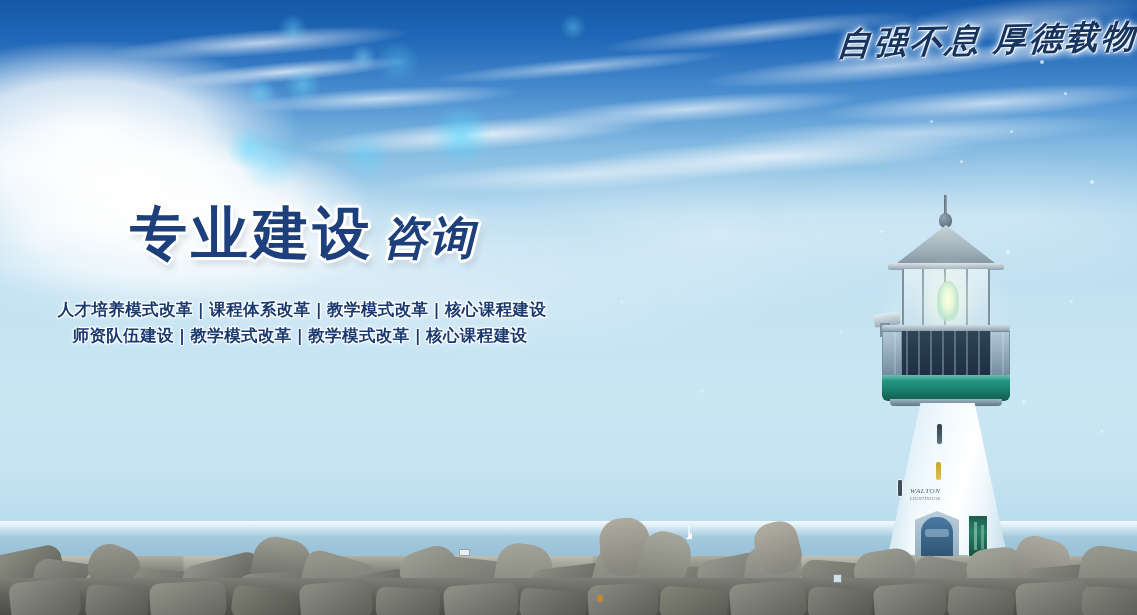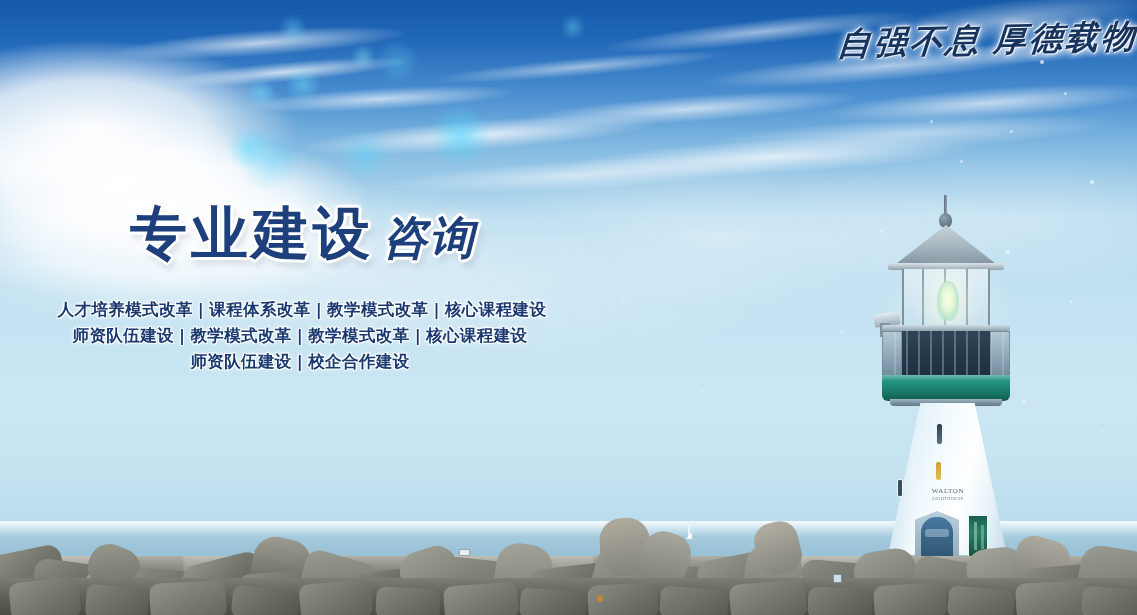--- a/index.html
+++ b/index.html
@@ -164,23 +164,24 @@
   }
   .lh-win2{
     position:absolute;left:75px;top:266px;width:7px;height:20px;border-radius:3px;
     background:linear-gradient(to bottom,#c8a23a,#e0bf55);border:1.5px solid #f4f9fc;
   }
   .lh-win3{
     position:absolute;left:37px;top:284px;width:6px;height:18px;border-radius:2px;
     background:#3b4e5a;border:1px solid #eef5f9;
   }
   .lh-name{
-    position:absolute;left:50px;top:292px;width:76px;text-align:center;
+    position:absolute;left:50px;top:292px;width:76px;text-align:left;
     color:#4a6372;font-size:7px;letter-spacing:.6px;line-height:1.25;
     font-family:"Liberation Serif","DejaVu Serif",serif;
+    font-style:italic;
   }
   .lh-name .sub{font-size:4.5px;letter-spacing:.3px;opacity:.85;display:block;}
   .lh-doorframe{
     position:absolute;left:55px;top:316px;width:44px;height:54px;
     background:linear-gradient(to bottom,#b9cedb,#8ea8b8);
     clip-path:polygon(50% 0,100% 16%,100% 100%,0 100%,0 16%);
   }
   .lh-door{
     position:absolute;left:61px;top:322px;width:32px;height:48px;
     border-radius:15px 15px 0 0;
@@ -446,18 +447,15 @@
     <span>专业建设</span><span class="sub">咨询</span>
   </div>
 
   <div class="menu">
     <div class="row">
       <span>人才培养模式改革</span><span class="sep">|</span><span>课程体系改革</span><span class="sep">|</span><span>教学模式改革</span><span class="sep">|</span><span>核心课程建设</span>
     </div>
     <div class="row">
       <span>师资队伍建设</span><span class="sep">|</span><span>教学模式改革</span><span class="sep">|</span><span>教学模式改革</span><span class="sep">|</span><span>核心课程建设</span>
     </div>
-    <div class="row">
-      <span>师资队伍建设</span><span class="sep">|</span><span>校企合作建设</span>
-    </div>
   </div>
 
 </div>
 
 </body></html>

